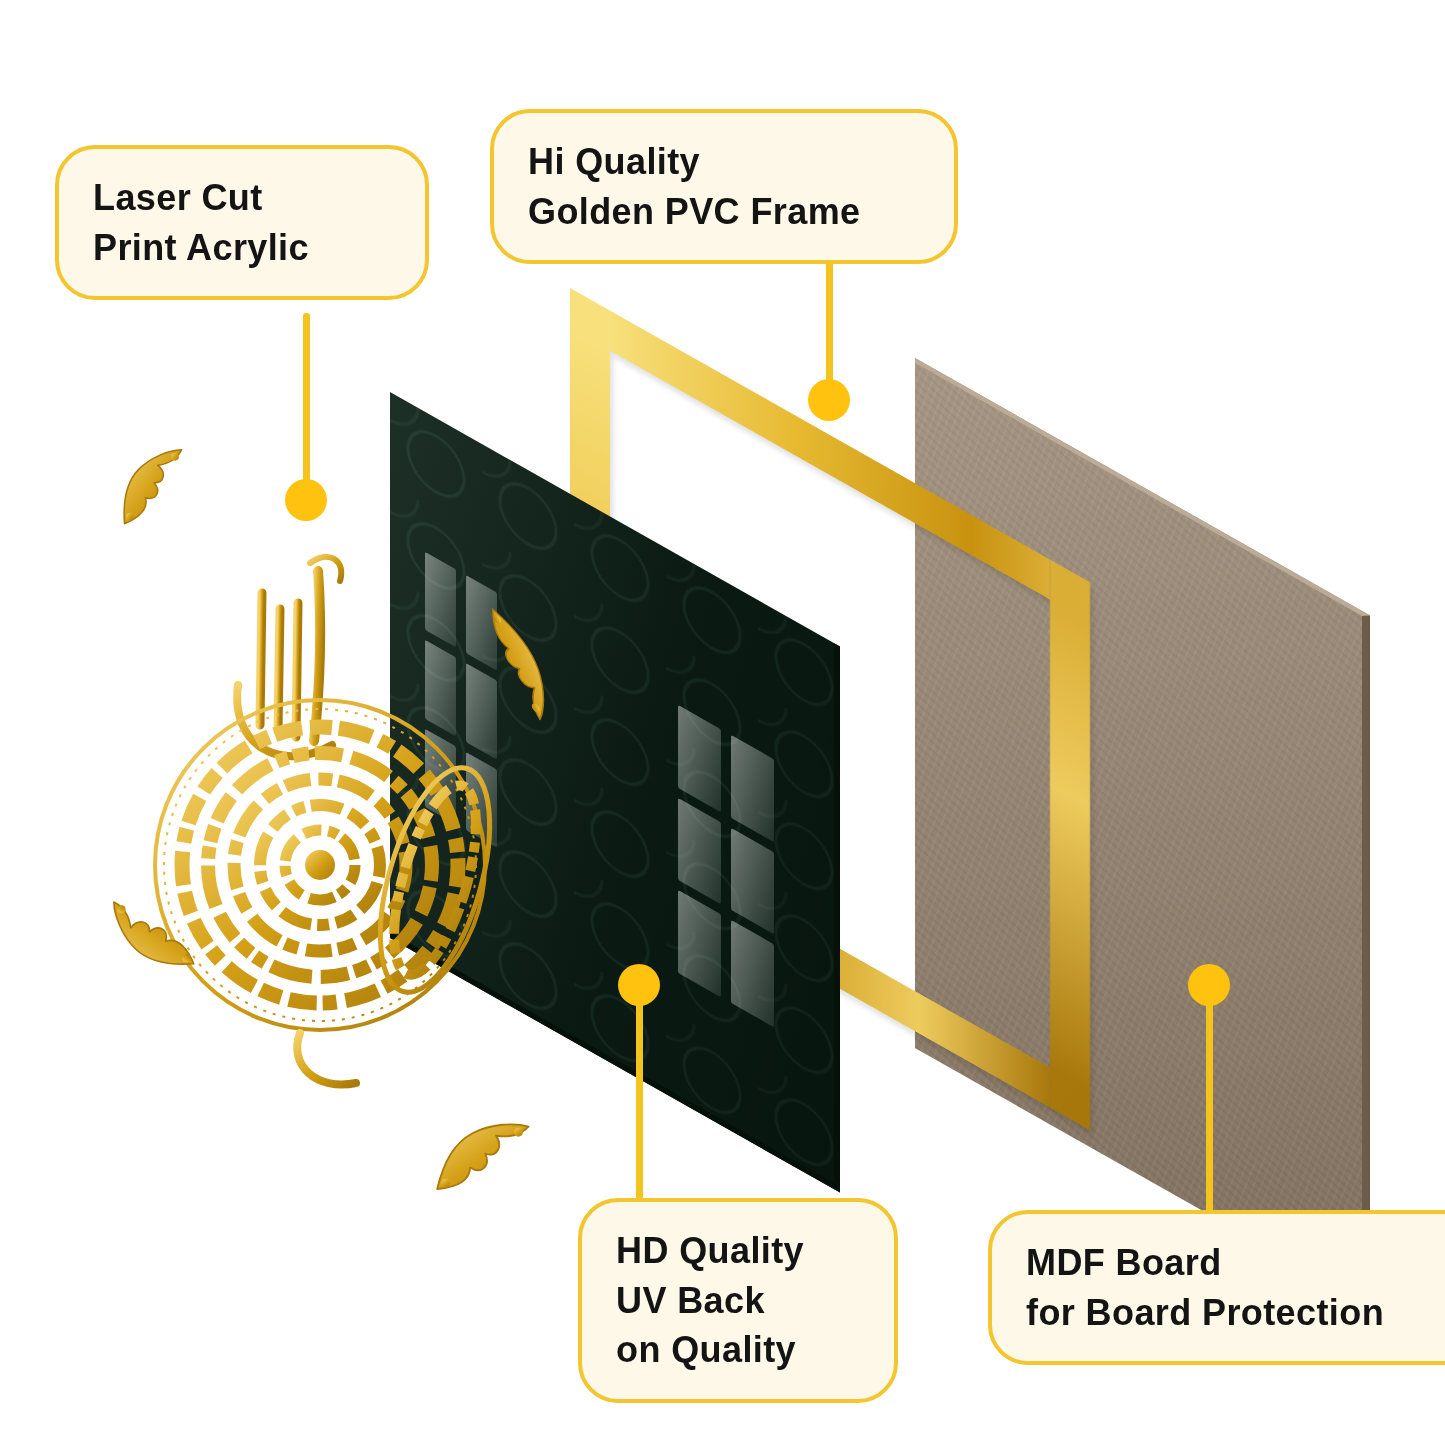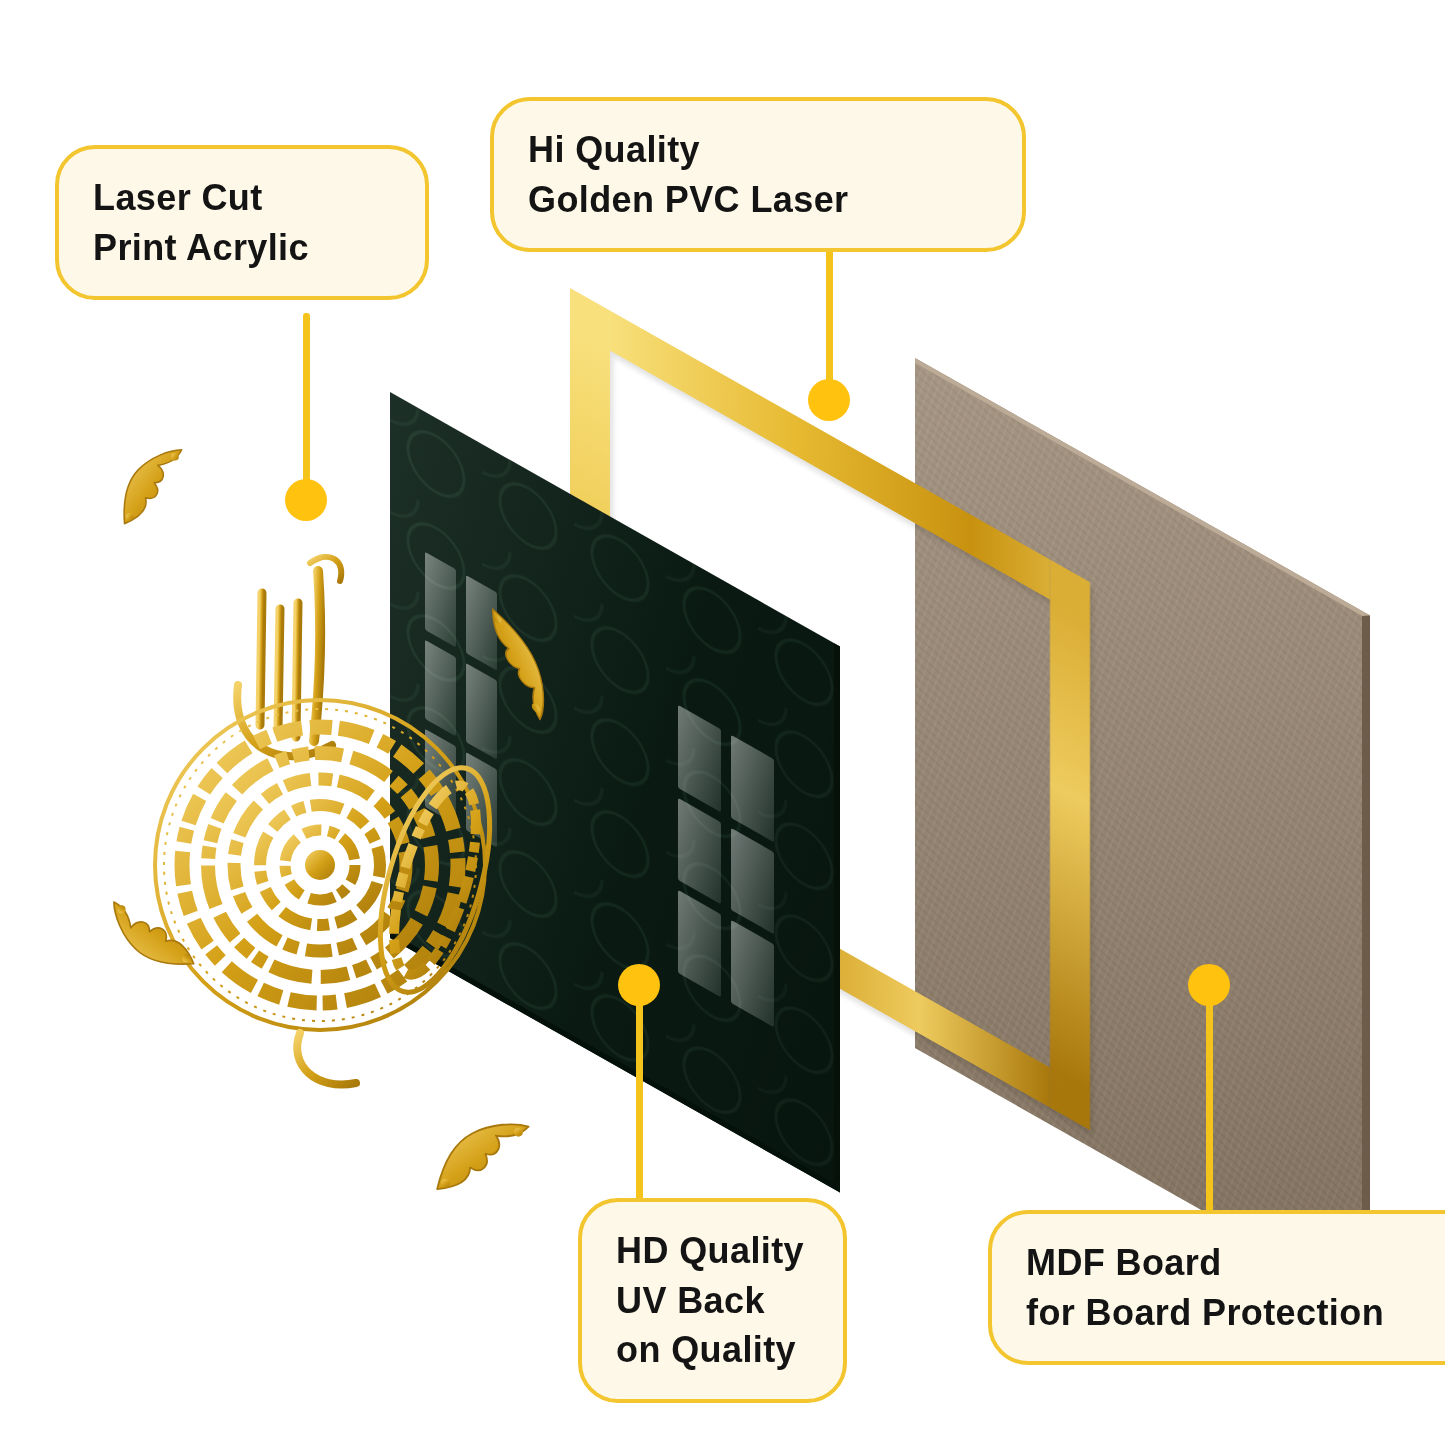--- a/index.html
+++ b/index.html
@@ -147,26 +147,26 @@
   <div class="dot" style="left:618px;top:964px"></div>
 
   <div class="connector" style="left:1206px;top:985px;height:227px"></div>
   <div class="dot" style="left:1188px;top:964px"></div>
 
   <div class="callout" style="left:55px;top:145px;width:374px">
     <div class="callout-line">Laser Cut</div>
     <div class="callout-line">Print Acrylic</div>
   </div>
 
-  <div class="callout" style="left:490px;top:97px;width:536px">
+  <div class="callout" style="left:490px;top:109px;width:468px">
     <div class="callout-line">Hi Quality</div>
-    <div class="callout-line">Golden PVC Laser</div>
+    <div class="callout-line">Golden PVC Frame</div>
   </div>
 
-  <div class="callout" style="left:578px;top:1198px;width:269px">
+  <div class="callout" style="left:578px;top:1198px;width:320px">
     <div class="callout-line">HD Quality</div>
     <div class="callout-line">UV Back</div>
     <div class="callout-line">on Quality</div>
   </div>
 
   <div class="callout" style="left:988px;top:1210px;width:504px">
     <div class="callout-line">MDF Board</div>
     <div class="callout-line">for Board Protection</div>
   </div>
 

